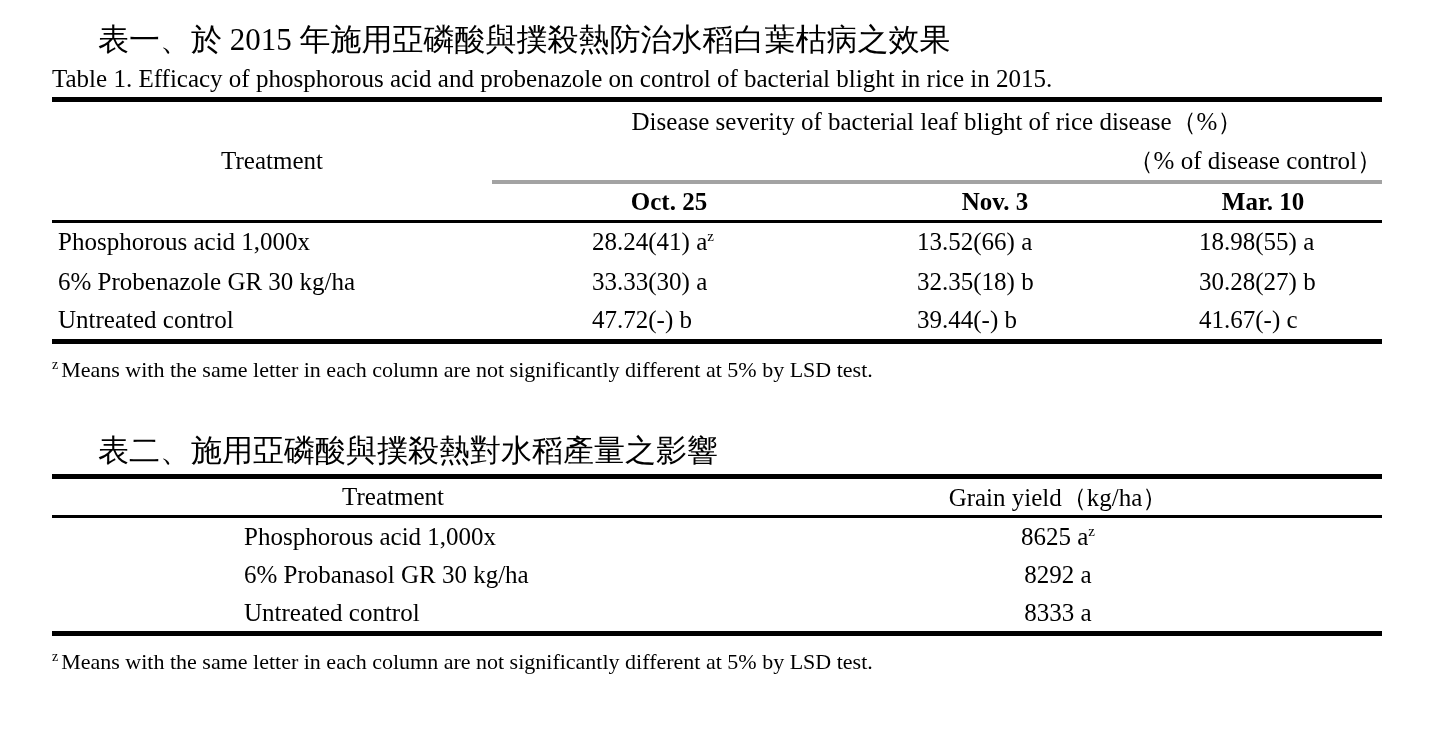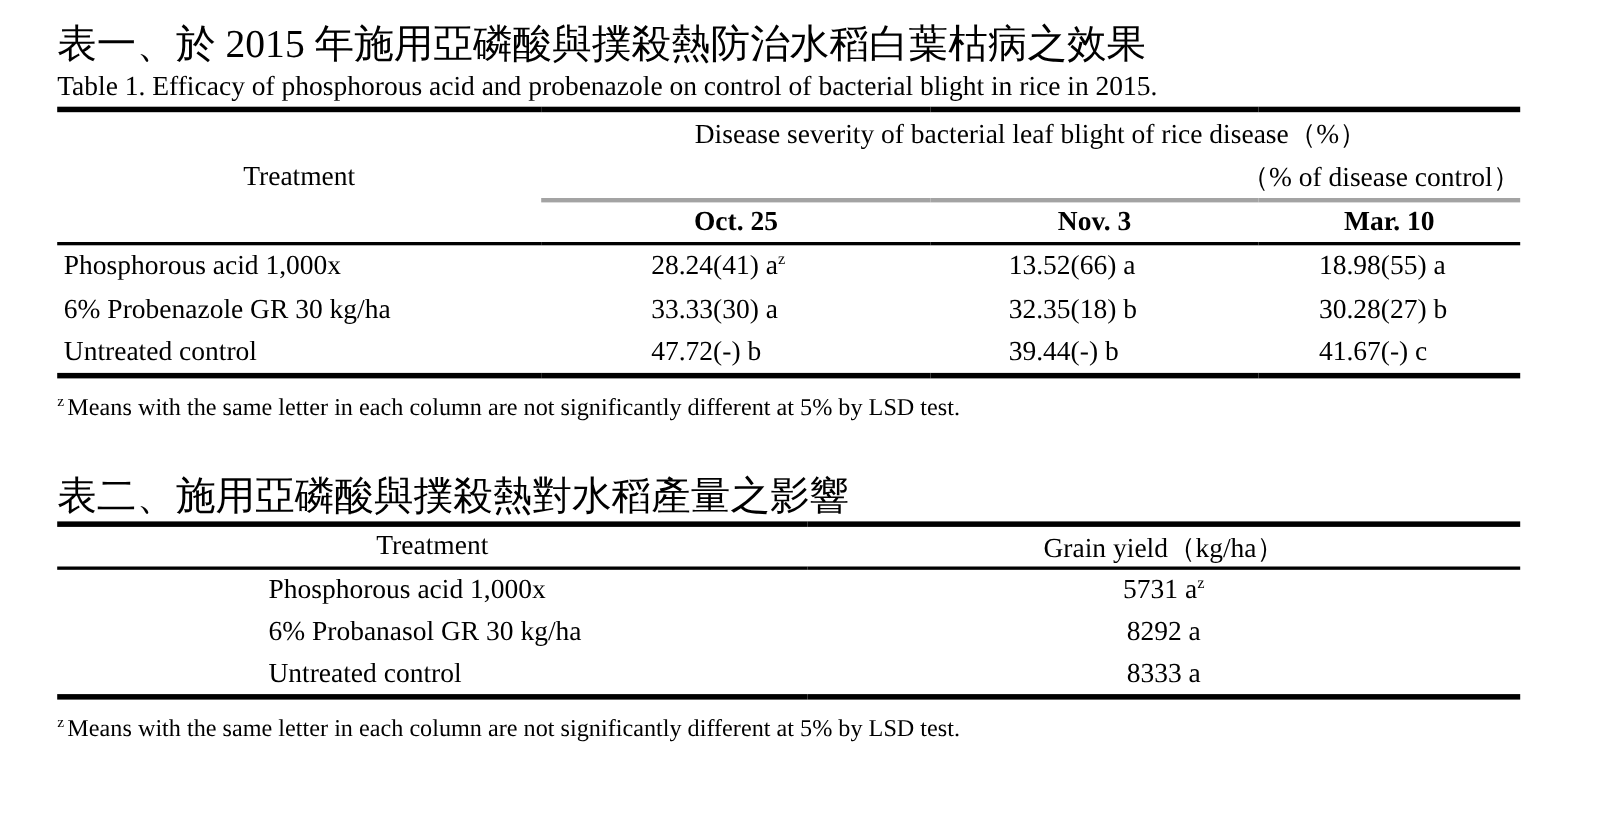--- a/index.html
+++ b/index.html
@@ -5,21 +5,21 @@
   * { margin:0; padding:0; box-sizing:border-box; }
   html, body { background:#ffffff; }
   body {
     width:1452px; height:755px;
     font-family:"Liberation Serif", serif;
     color:#000000;
     overflow:hidden;
   }
   .page { padding:22px 0 0 52px; }
 
-  .cn-title { font-size:36px; line-height:36px; margin-bottom:5px; }
+  .cn-title { font-size:31px; line-height:36px; margin-bottom:5px;margin-left:46px; }
   .en-title { font-size:25px; line-height:31px; margin-bottom:3px; }
 
   table { border-collapse:collapse; table-layout:fixed; width:1330px; }
   th, td { font-weight:normal; font-size:25px; vertical-align:middle; }
 
   
   .t1 { border-top:5px solid #000; border-bottom:5px solid #000; }
   .t1 .group-hdr     { text-align:center; height:42px; }
   .t1 .group-hdr2    { text-align:right; height:40px; border-bottom:4px solid #a3a3a3; }
   .t1 .treat-hdr     { text-align:center; border-bottom:3px solid #000; }
@@ -107,21 +107,21 @@
       </colgroup>
       <thead>
         <tr>
           <th>Treatment</th>
           <th>Grain yield（kg/ha）</th>
         </tr>
       </thead>
       <tbody>
         <tr>
           <td class="c1">Phosphorous acid 1,000x</td>
-          <td class="c2"><span>5731 a</span><sup>z</sup></td>
+          <td class="c2"><span>8625 a</span><sup>z</sup></td>
         </tr>
         <tr>
           <td class="c1">6% Probanasol GR 30 kg/ha</td>
           <td class="c2"><span>8292 a</span><sup></sup></td>
         </tr>
         <tr>
           <td class="c1">Untreated control</td>
           <td class="c2"><span>8333 a</span><sup></sup></td>
         </tr>
       </tbody>

